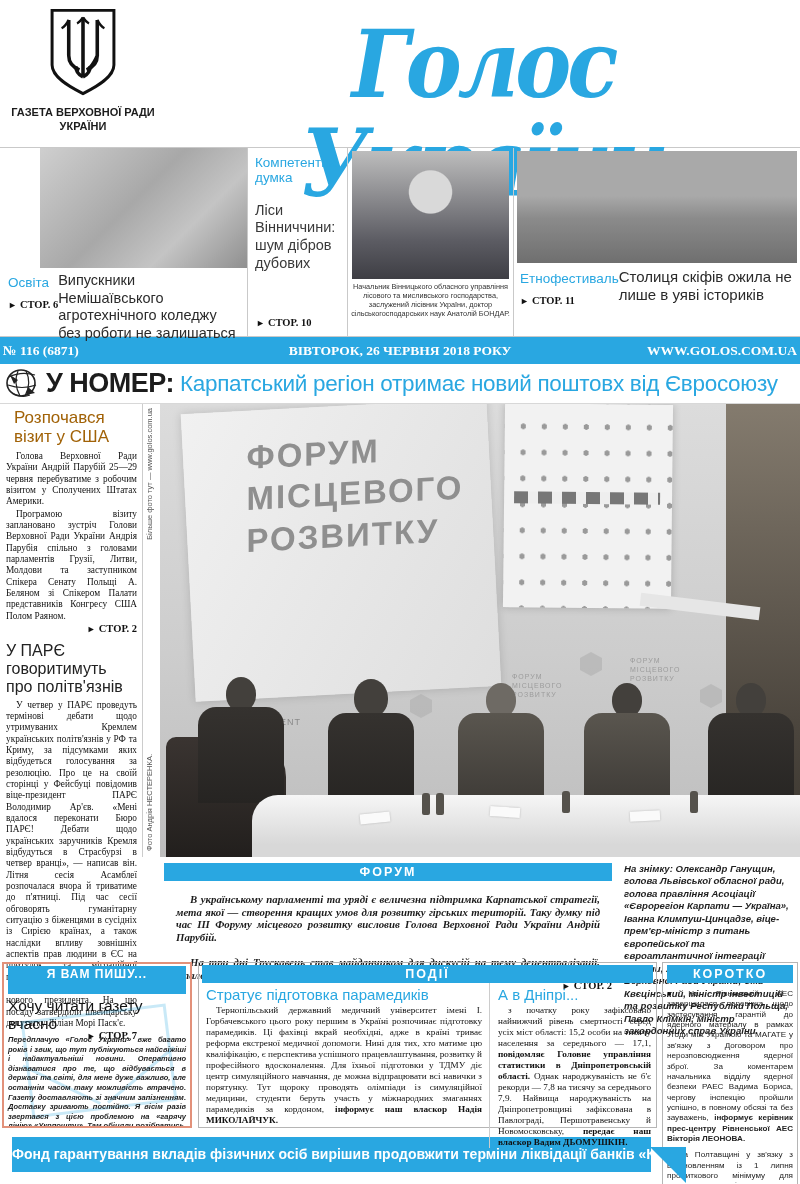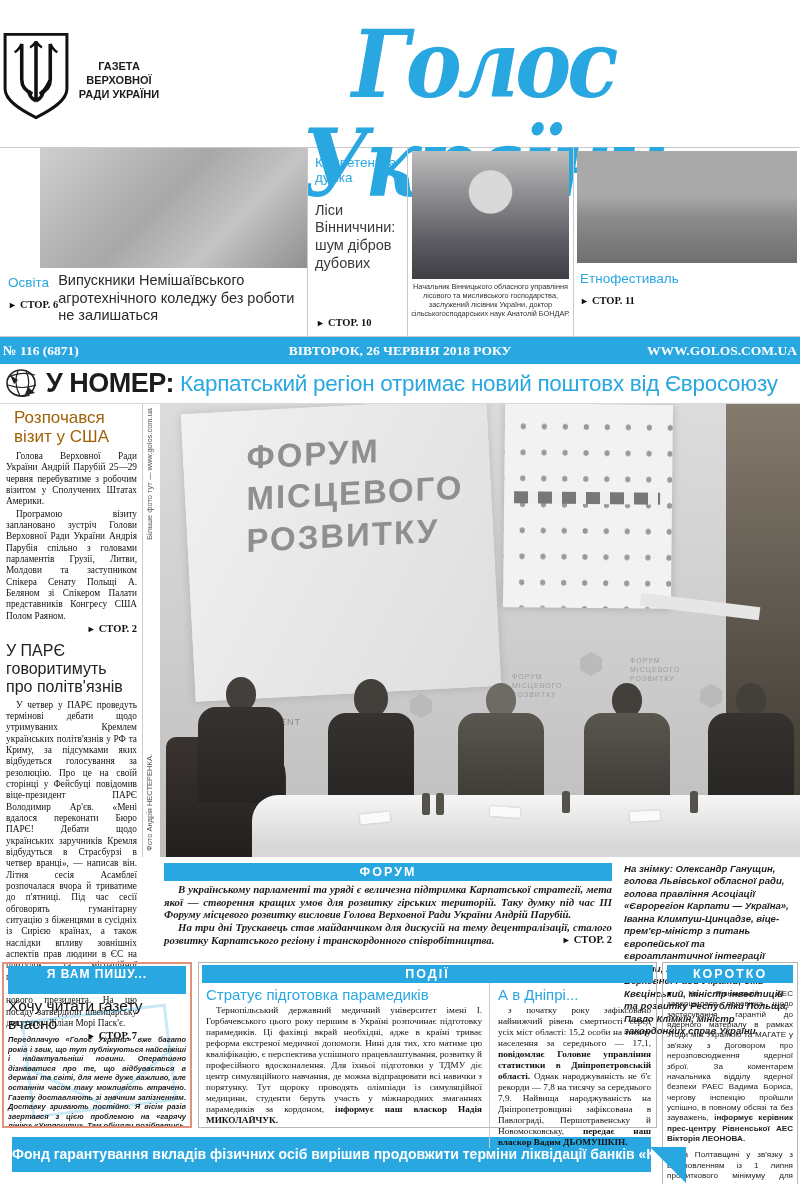--- a/index.html
+++ b/index.html
@@ -2,31 +2,31 @@
 <html><head>
 <meta charset="utf-8">
 <style>
   :root{ --blue:#29a7e1; --ink:#1c1c1c; }
   html,body{margin:0;padding:0;background:#fff;}
   .page{position:relative;width:800px;height:1184px;overflow:hidden;background:#fff;
         font-family:"Liberation Sans",sans-serif;color:var(--ink);}
 
   
   .masthead{display:flex;height:147px;}
-  .brand{width:166px;display:flex;flex-direction:row;align-items:center;padding-top:8px;}
+  .brand{width:166px;display:flex;flex-direction:column;align-items:center;padding-top:8px;}
   .brand svg{width:72px;height:88px;}
   .tagline{font-size:11px;font-weight:bold;text-align:center;line-height:1.3;margin-top:5px;}
   .logo{flex:1;font-family:"DejaVu Serif",serif;font-style:italic;font-weight:bold;
         font-size:84px;color:var(--blue);line-height:1.05;text-align:center;
         letter-spacing:-4px;padding-top:14px;transform:scaleY(1.12);transform-origin:top;}
 
   
   .teasers{display:flex;height:188px;border-top:1px solid #c9c9c9;border-bottom:1px solid #c9c9c9;}
   .teaser{position:relative;border-right:1px solid #c9c9c9;box-sizing:border-box;}
-  .t1{width:308px;}
+  .t1{width:248px;}
   .t2{width:100px;padding:6px 7px;}
   .t3{width:166px;}
   .t4{flex:1;border-right:none;}
   .ph{background:linear-gradient(135deg,#cfcfcf 0%,#a8a8a8 45%,#c4c4c4 70%,#8f8f8f 100%);}
   .t1 .ph{height:120px;margin-left:40px;}
   .t1-bottom{display:flex;padding:4px 4px 0 8px;}
   .t1-left{width:86px;}
   .label-blue{color:var(--blue);font-size:13.5px;line-height:1.1;margin:4px 0 8px;}
   .pagelink{font-family:"Liberation Serif",serif;font-weight:bold;font-size:10.5px;color:#111;white-space:nowrap;}
   .arrow{font-size:9px;color:#111;margin-right:3px;}
@@ -97,21 +97,21 @@
   .bottle{position:absolute;width:8px;height:22px;background:#55524c;border-radius:3px 3px 2px 2px;}
   .chair{position:absolute;left:6px;bottom:0;width:120px;height:120px;background:linear-gradient(180deg,#3a3431,#221f1d);border-radius:10px 40px 0 0;}
 
   
   .below{display:flex;padding:6px 8px 0 164px;height:94px;box-sizing:content-box;}
   .forum-left{width:448px;}
   .sec-banner{background:var(--blue);color:#fff;text-align:center;font-weight:bold;
         font-size:12.5px;height:18px;line-height:18px;letter-spacing:2px;}
   .forum-lead{margin-top:2px;}
   .forum-lead p{font-family:"Liberation Serif",serif;font-style:italic;font-weight:bold;
-        font-size:10.8px;line-height:1.18;text-align:justify;text-indent:14px;margin:0;}
+        font-size:10.8px;line-height:1.18;text-align:justify;text-indent:14px;margin:12px;}
   .forum-pagerow{text-align:right;margin-top:-13px;}
   .photo-caption{flex:1;margin-left:12px;font-size:9.6px;font-weight:bold;font-style:italic;
         line-height:1.3;color:#1f1f1f;}
 
   
   .bottom{display:flex;margin-top:5px;padding-left:2px;}
   .bottom-left{width:655px;}
   .boxes{display:flex;height:166px;}
   .letters{width:190px;border:2px solid #e2917a;box-sizing:border-box;padding:2px 4px;position:relative;overflow:hidden;}
   .letters .sec-banner{letter-spacing:1px;font-size:12px;height:28px;line-height:17px;}
@@ -178,20 +178,21 @@
       <div class="ph"></div>
       <div class="t3-cap">Начальник Вінницького обласного управління лісового та мисливського господарства, заслужений лісівник України, доктор сільськогосподарських наук Анатолій БОНДАР.</div>
     </div>
     <div class="teaser t4">
       <div class="ph"></div>
       <div class="t4-bottom">
         <div class="t4-left">
           <div class="label-blue">Етнофестиваль</div>
           <div class="pagelink"><span class="arrow">►</span><span>СТОР. 11</span></div>
         </div>
+        <div class="t-head">Столиця скіфів ожила не лише в уяві істориків</div>
       </div>
     </div>
   </div>
 
   <div class="datebar">
     <div class="issue">№ 116 (6871)</div>
     <div class="date">ВІВТОРОК, 26 ЧЕРВНЯ 2018 РОКУ</div>
     <div class="site">WWW.GOLOS.COM.UA</div>
   </div>
 

